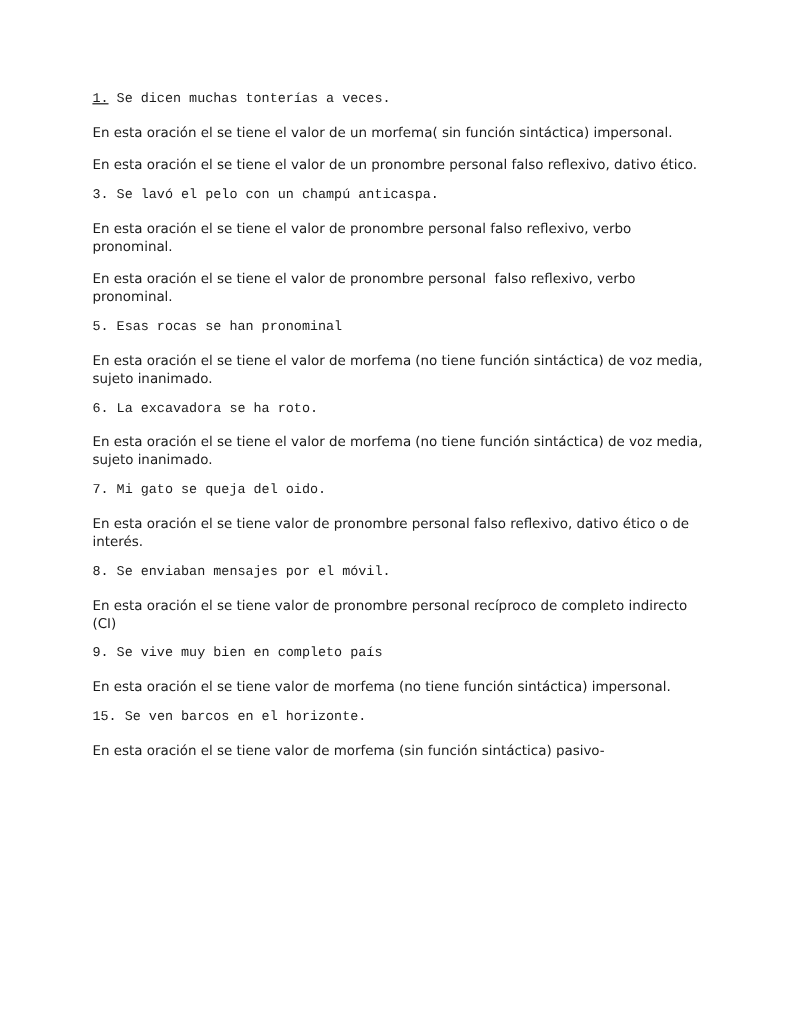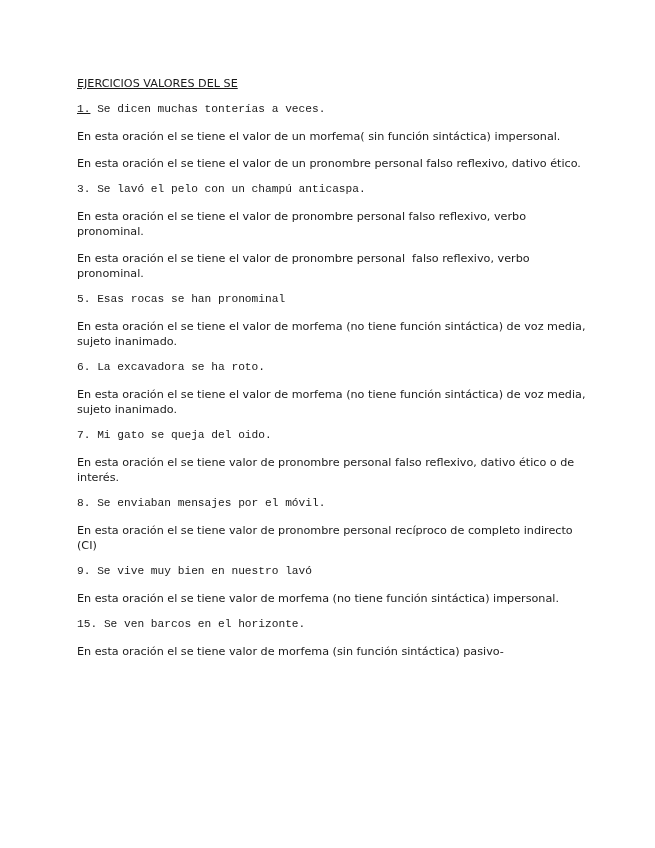--- a/index.html
+++ b/index.html
@@ -21,21 +21,20 @@
     }
     .q { margin: 0 0 11px 0; font-family: Liberation Mono, monospace; }
     .a { margin: 12px 0 11px 0; }
     .num-u { text-decoration: underline; }
   </style>
 </head>
 <body>
 
 <div class="page">
   <div class="content">
-    <div class="title">EJERCICIOS VALORES DEL SE</div>
 
     <div class="q"><span class="num-u">1.</span> <span>Se dicen muchas tonterías a veces.</span></div>
     <div class="a">En esta oración el se tiene el valor de un morfema( sin función sintáctica) impersonal.</div>
 
     <div class="a">En esta oración el se tiene el valor de un pronombre personal falso reflexivo, dativo ético.</div>
 
     <div class="q"><span>3.</span> <span>Se lavó el pelo con un champú anticaspa.</span></div>
     <div class="a">En esta oración el se tiene el valor de pronombre personal falso reflexivo, verbo pronominal.</div>
 
     <div class="a" style="white-space: pre-wrap;">En esta oración el se tiene el valor de pronombre personal  falso reflexivo, verbo pronominal.</div>
@@ -45,19 +44,19 @@
 
     <div class="q"><span>6.</span> <span>La excavadora se ha roto.</span></div>
     <div class="a">En esta oración el se tiene el valor de morfema (no tiene función sintáctica) de voz media, sujeto inanimado.</div>
 
     <div class="q"><span>7.</span> <span>Mi gato se queja del oido.</span></div>
     <div class="a">En esta oración el se tiene valor de pronombre personal falso reflexivo, dativo ético o de interés.</div>
 
     <div class="q"><span>8.</span> <span>Se enviaban mensajes por el móvil.</span></div>
     <div class="a">En esta oración el se tiene valor de pronombre personal recíproco de completo indirecto (CI)</div>
 
-    <div class="q"><span>9.</span> <span>Se vive muy bien en nuestro lavó</span></div>
+    <div class="q"><span>9.</span> <span>Se vive muy bien en completo país</span></div>
     <div class="a">En esta oración el se tiene valor de morfema (no tiene función sintáctica) impersonal.</div>
 
     <div class="q"><span>15.</span> <span>Se ven barcos en el horizonte.</span></div>
     <div class="a">En esta oración el se tiene valor de morfema (sin función sintáctica) pasivo-</div>
   </div>
 </div>
 
 </body></html>

